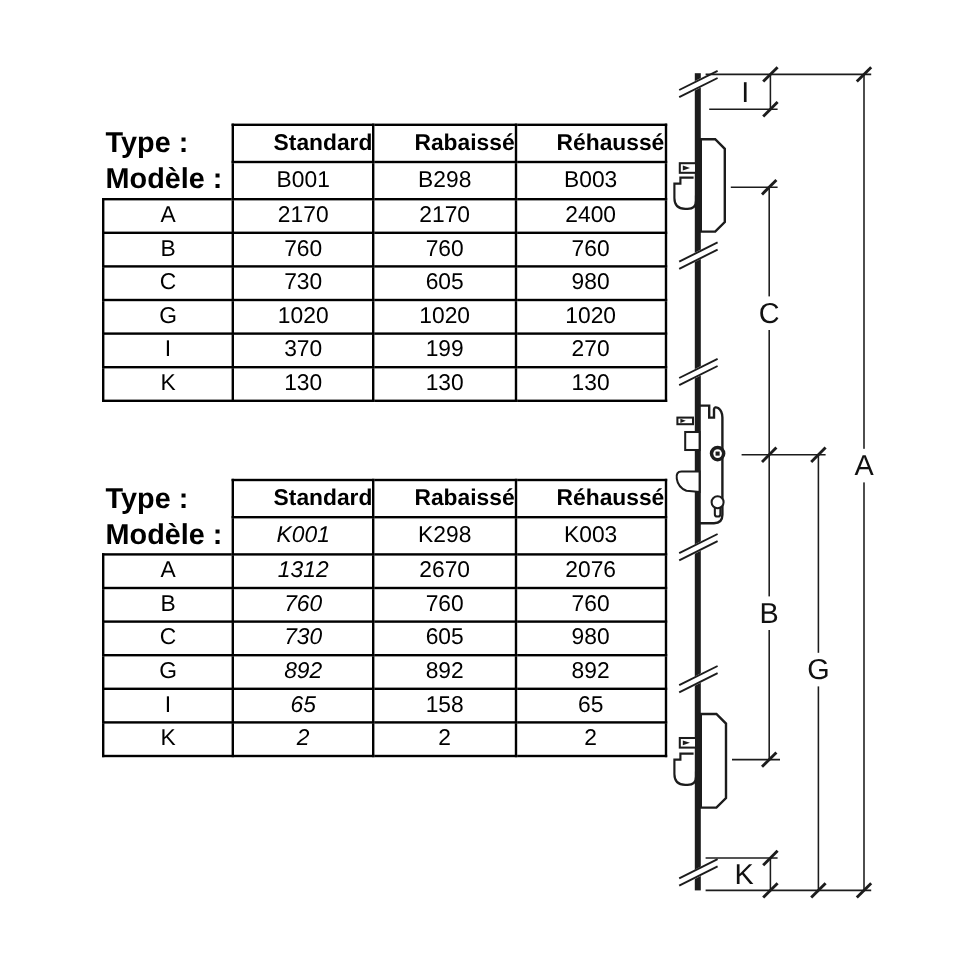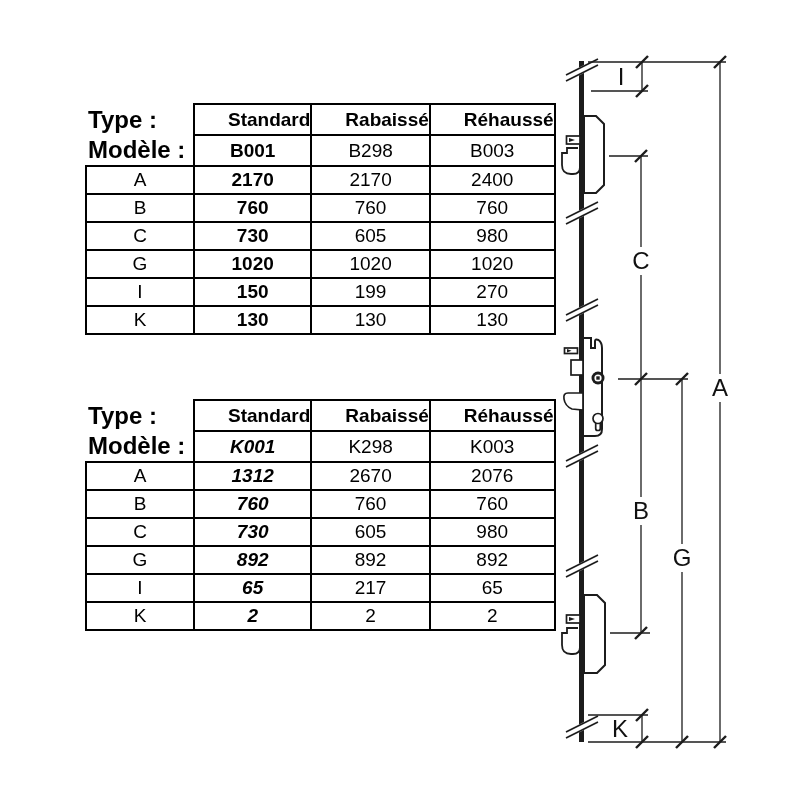--- a/index.html
+++ b/index.html
@@ -16,21 +16,21 @@
   .tbl col.c0{width:108px;}
   .tbl col.c1{width:105px;}
   .tbl col.c2{width:105px;}
   .tbl col.c3{width:103px;}
   .tbl tr.hr td{height:29px;}
   .tbl tr.dr td{height:26px;}
   .tbl td.plain{
     border:none;text-align:left;font-weight:bold;font-size:24px;padding-left:2px;
   }
   .tbl td.colhdr{font-weight:bold;padding-left:33px;}
-  .tbl .std{font-weight:bold;margin-left:27px;}
+  .tbl .std{font-weight:normal;margin-left:27px;}
   .tbl.italic-std .std{font-style:italic;}
   #diagram{position:absolute;left:540px;top:35px;width:210px;height:735px;}
   .thin{stroke:#1c1c1c;stroke-width:1.3;fill:none;}
   .case{fill:#ffffff;stroke:#1c1c1c;stroke-width:2;}
   .part{fill:#ffffff;stroke:#1c1c1c;stroke-width:1.7;}
   .hook{fill:none;stroke:#1c1c1c;stroke-width:1.8;}
   .tick{stroke:#1c1c1c;stroke-width:2.4;}
   .slash{stroke:#1c1c1c;stroke-width:1.6;}
   .gaprect{fill:#ffffff;stroke:none;}
   text.dim{font-family:"Liberation Sans",sans-serif;font-size:24px;fill:#111;text-anchor:middle;}
@@ -78,21 +78,21 @@
       <td>980</td>
     </tr>
     <tr class="dr">
       <td>G</td>
       <td class="std">1020</td>
       <td>1020</td>
       <td>1020</td>
     </tr>
     <tr class="dr">
       <td>I</td>
-      <td class="std">150</td>
+      <td class="std">370</td>
       <td>199</td>
       <td>270</td>
     </tr>
     <tr class="dr">
       <td>K</td>
       <td class="std">130</td>
       <td>130</td>
       <td>130</td>
     </tr>
   </tbody>
@@ -140,21 +140,21 @@
     </tr>
     <tr class="dr">
       <td>G</td>
       <td class="std">892</td>
       <td>892</td>
       <td>892</td>
     </tr>
     <tr class="dr">
       <td>I</td>
       <td class="std">65</td>
-      <td>217</td>
+      <td>158</td>
       <td>65</td>
     </tr>
     <tr class="dr">
       <td>K</td>
       <td class="std">2</td>
       <td>2</td>
       <td>2</td>
     </tr>
   </tbody>
     </table>

